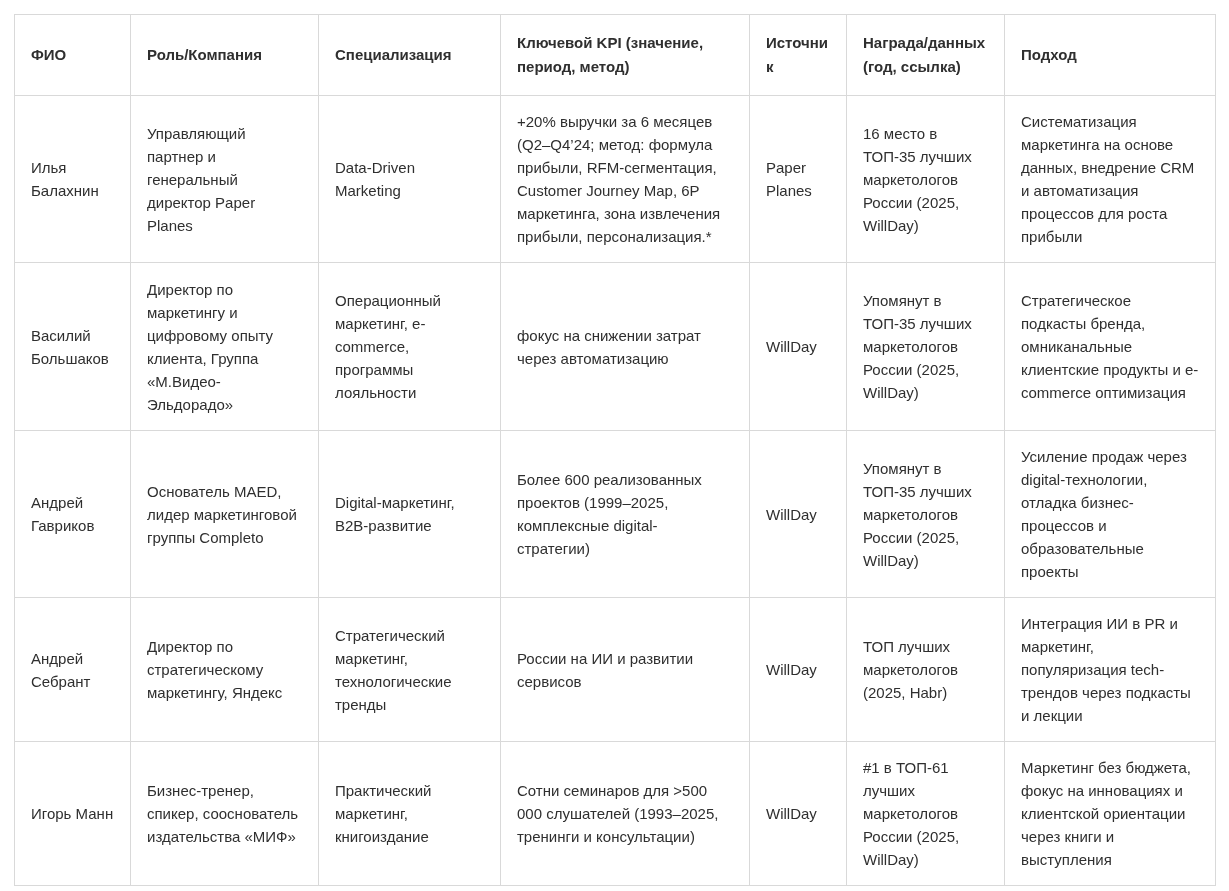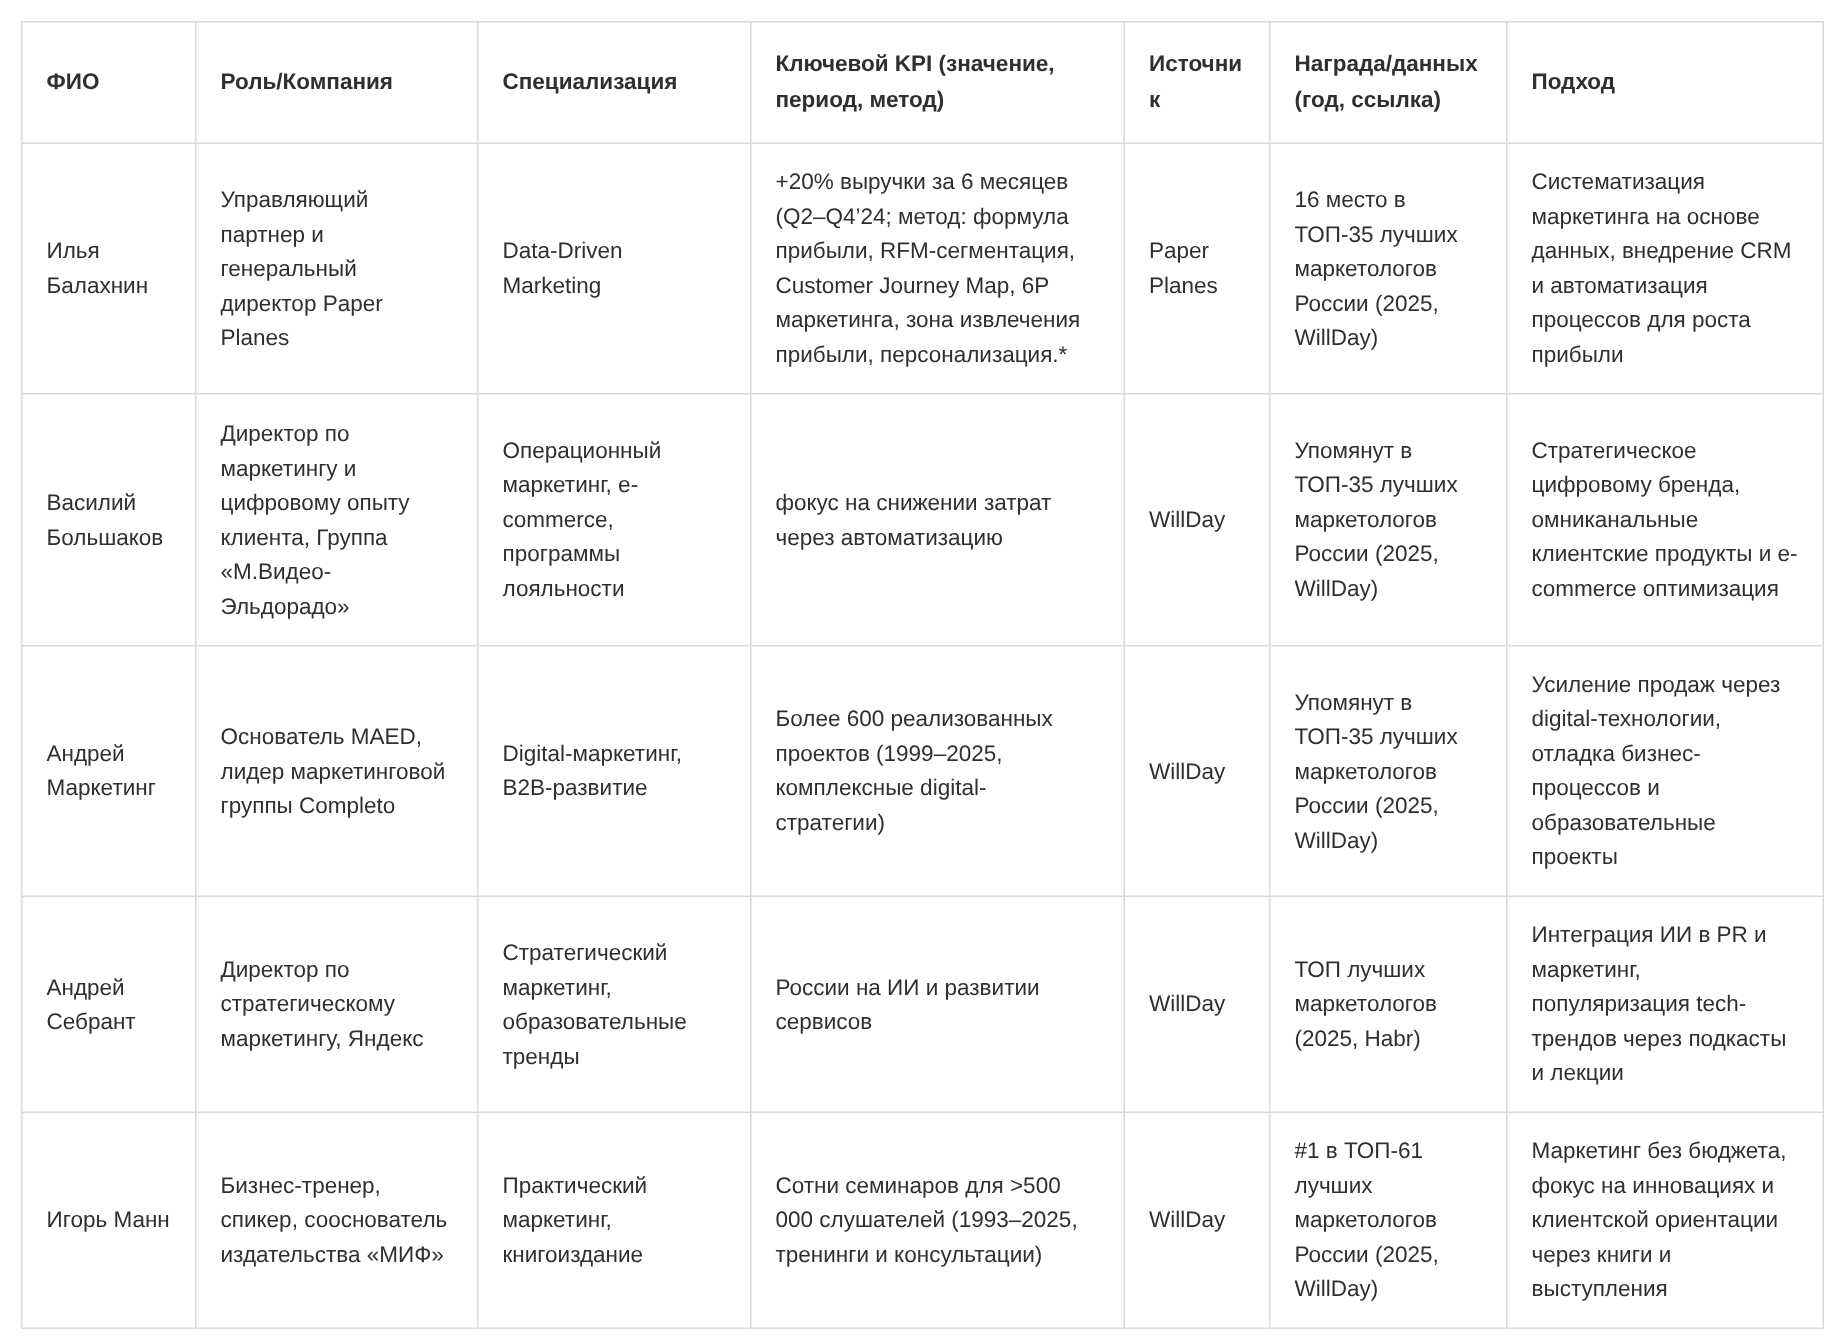--- a/index.html
+++ b/index.html
@@ -85,37 +85,37 @@
     <td class="cell-approach">Систематизация маркетинга на основе данных, внедрение CRM и автоматизация процессов для роста прибыли</td>
   </tr>
 
   <tr data-row="1">
     <td class="cell-name">Василий Большаков</td>
     <td class="cell-role">Директор по маркетингу и цифровому опыту клиента, Группа «М.Видео-Эльдорадо»</td>
     <td class="cell-specialization">Операционный маркетинг, e-commerce, программы лояльности</td>
     <td class="cell-kpi">фокус на снижении затрат через автоматизацию</td>
     <td class="cell-source">WillDay</td>
     <td class="cell-award">Упомянут в ТОП-35 лучших маркетологов России (2025, WillDay)</td>
-    <td class="cell-approach">Стратегическое цифровому бренда, омниканальные клиентские продукты и e-commerce оптимизация</td>
+    <td class="cell-approach">Стратегическое подкасты бренда, омниканальные клиентские продукты и e-commerce оптимизация</td>
   </tr>
 
   <tr data-row="2">
-    <td class="cell-name">Андрей Маркетинг</td>
+    <td class="cell-name">Андрей Гавриков</td>
     <td class="cell-role">Основатель MAED, лидер маркетинговой группы Completo</td>
     <td class="cell-specialization">Digital-маркетинг, B2B-развитие</td>
     <td class="cell-kpi">Более 600 реализованных проектов (1999–2025, комплексные digital-стратегии)</td>
     <td class="cell-source">WillDay</td>
     <td class="cell-award">Упомянут в ТОП-35 лучших маркетологов России (2025, WillDay)</td>
     <td class="cell-approach">Усиление продаж через digital-технологии, отладка бизнес-процессов и образовательные проекты</td>
   </tr>
 
   <tr data-row="3">
     <td class="cell-name">Андрей Себрант</td>
     <td class="cell-role">Директор по стратегическому маркетингу, Яндекс</td>
-    <td class="cell-specialization">Стратегический маркетинг, образовательные тренды</td>
+    <td class="cell-specialization">Стратегический маркетинг, технологические тренды</td>
     <td class="cell-kpi">России на ИИ и развитии сервисов</td>
     <td class="cell-source">WillDay</td>
     <td class="cell-award">ТОП лучших маркетологов (2025, Habr)</td>
     <td class="cell-approach">Интеграция ИИ в PR и маркетинг, популяризация tech-трендов через подкасты и лекции</td>
   </tr>
 
   <tr data-row="4">
     <td class="cell-name">Игорь Манн</td>
     <td class="cell-role">Бизнес-тренер, спикер, сооснователь издательства «МИФ»</td>
     <td class="cell-specialization">Практический маркетинг, книгоиздание</td>

